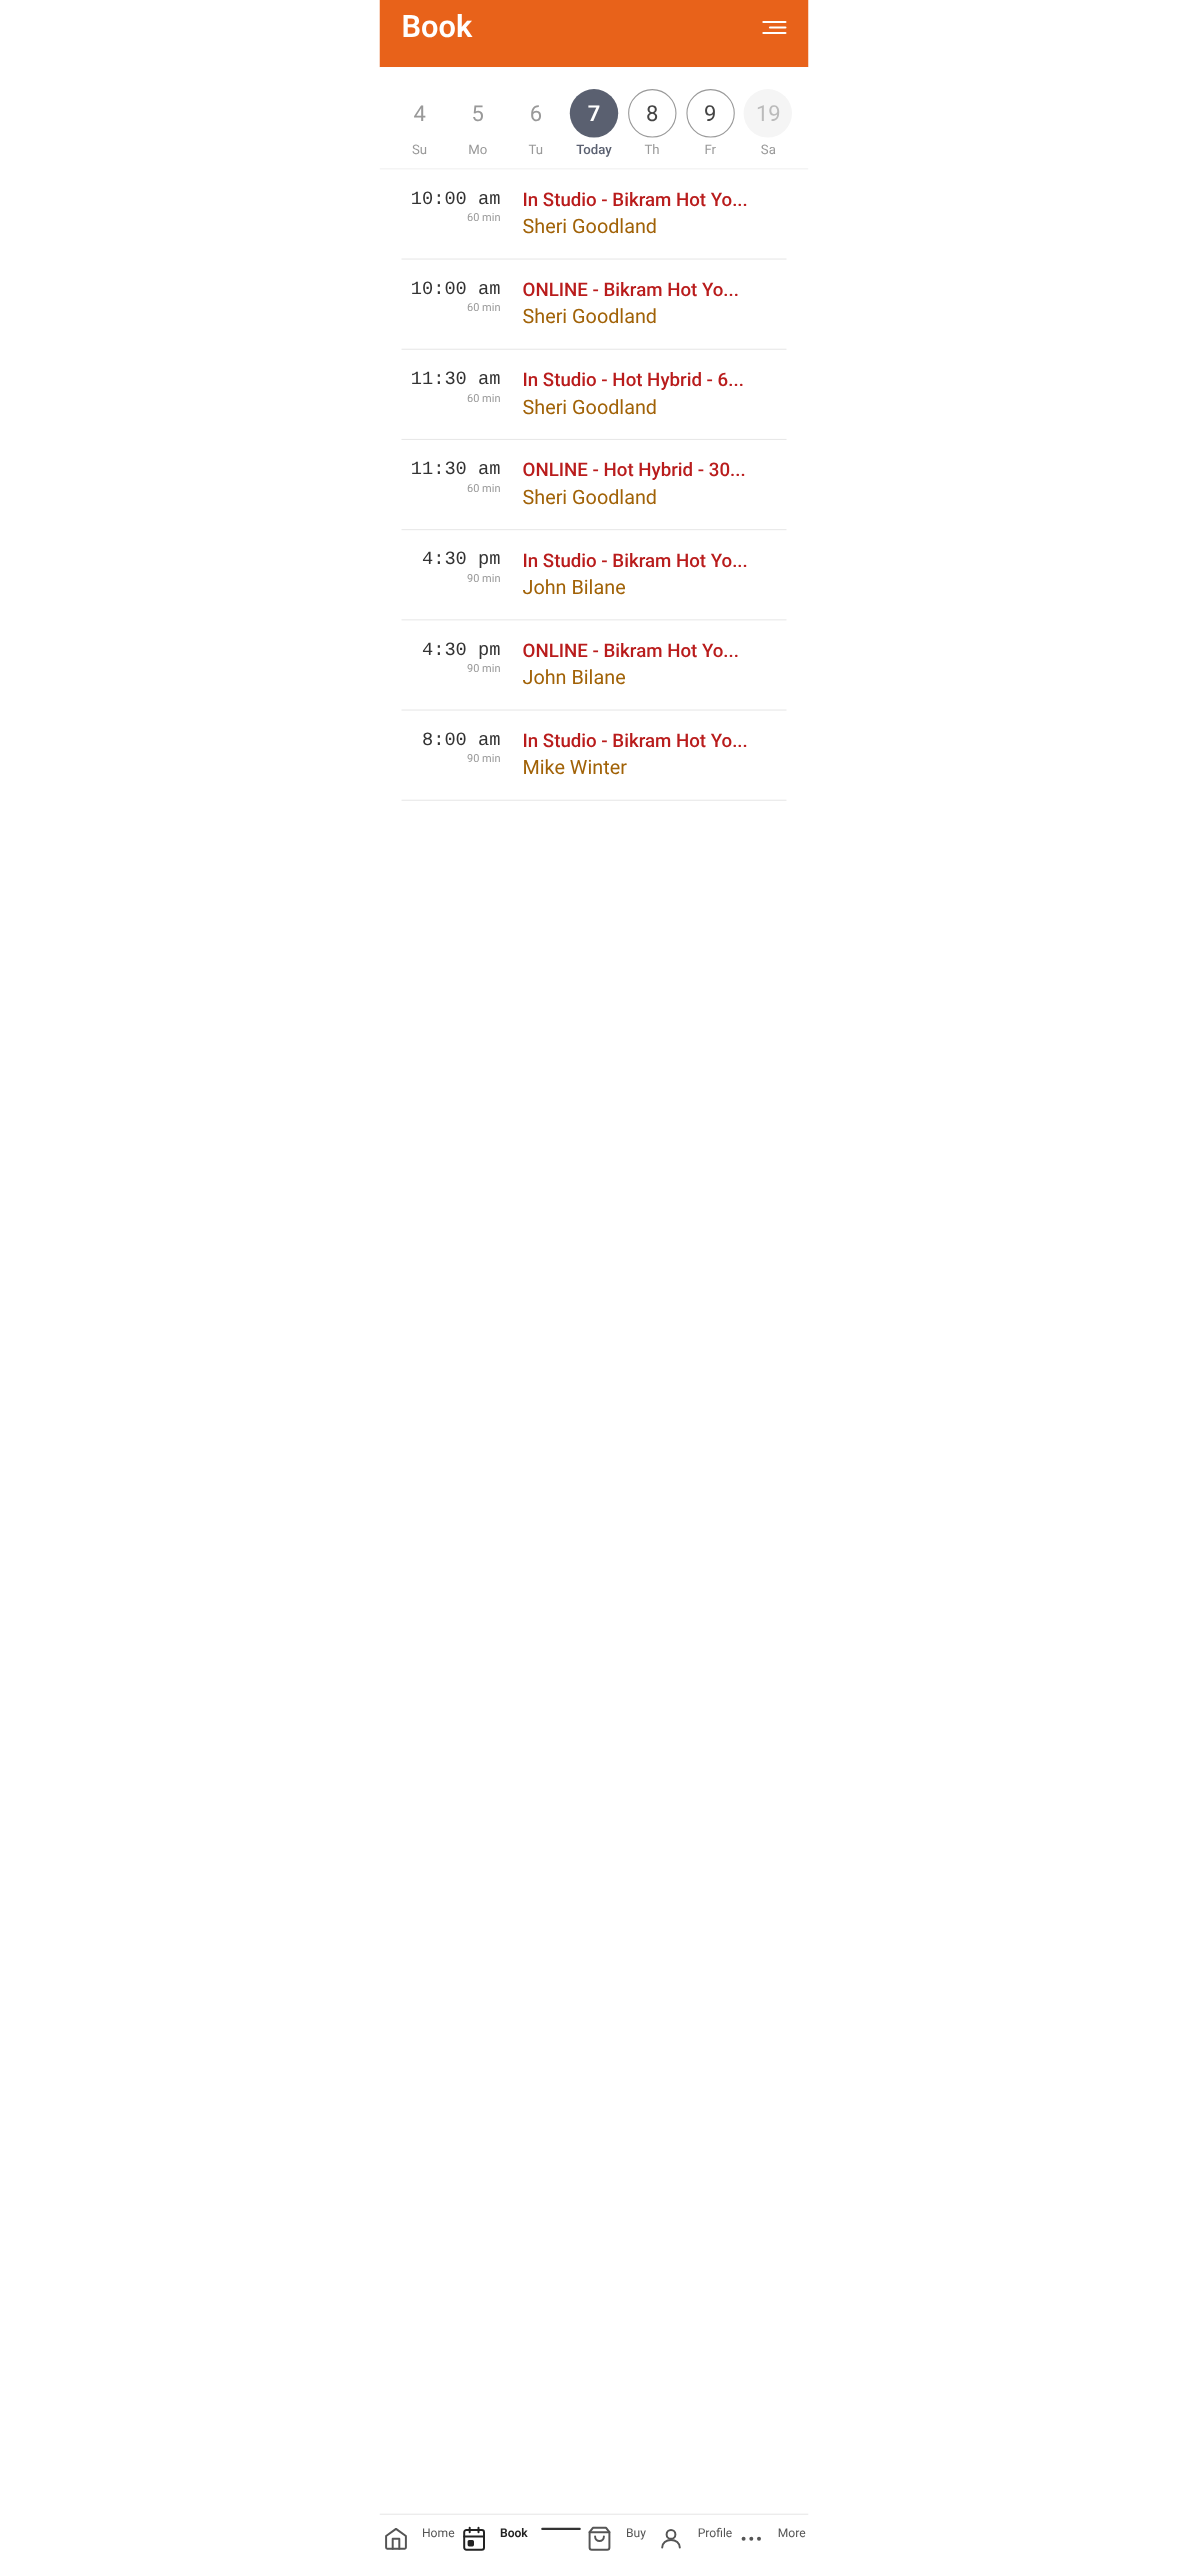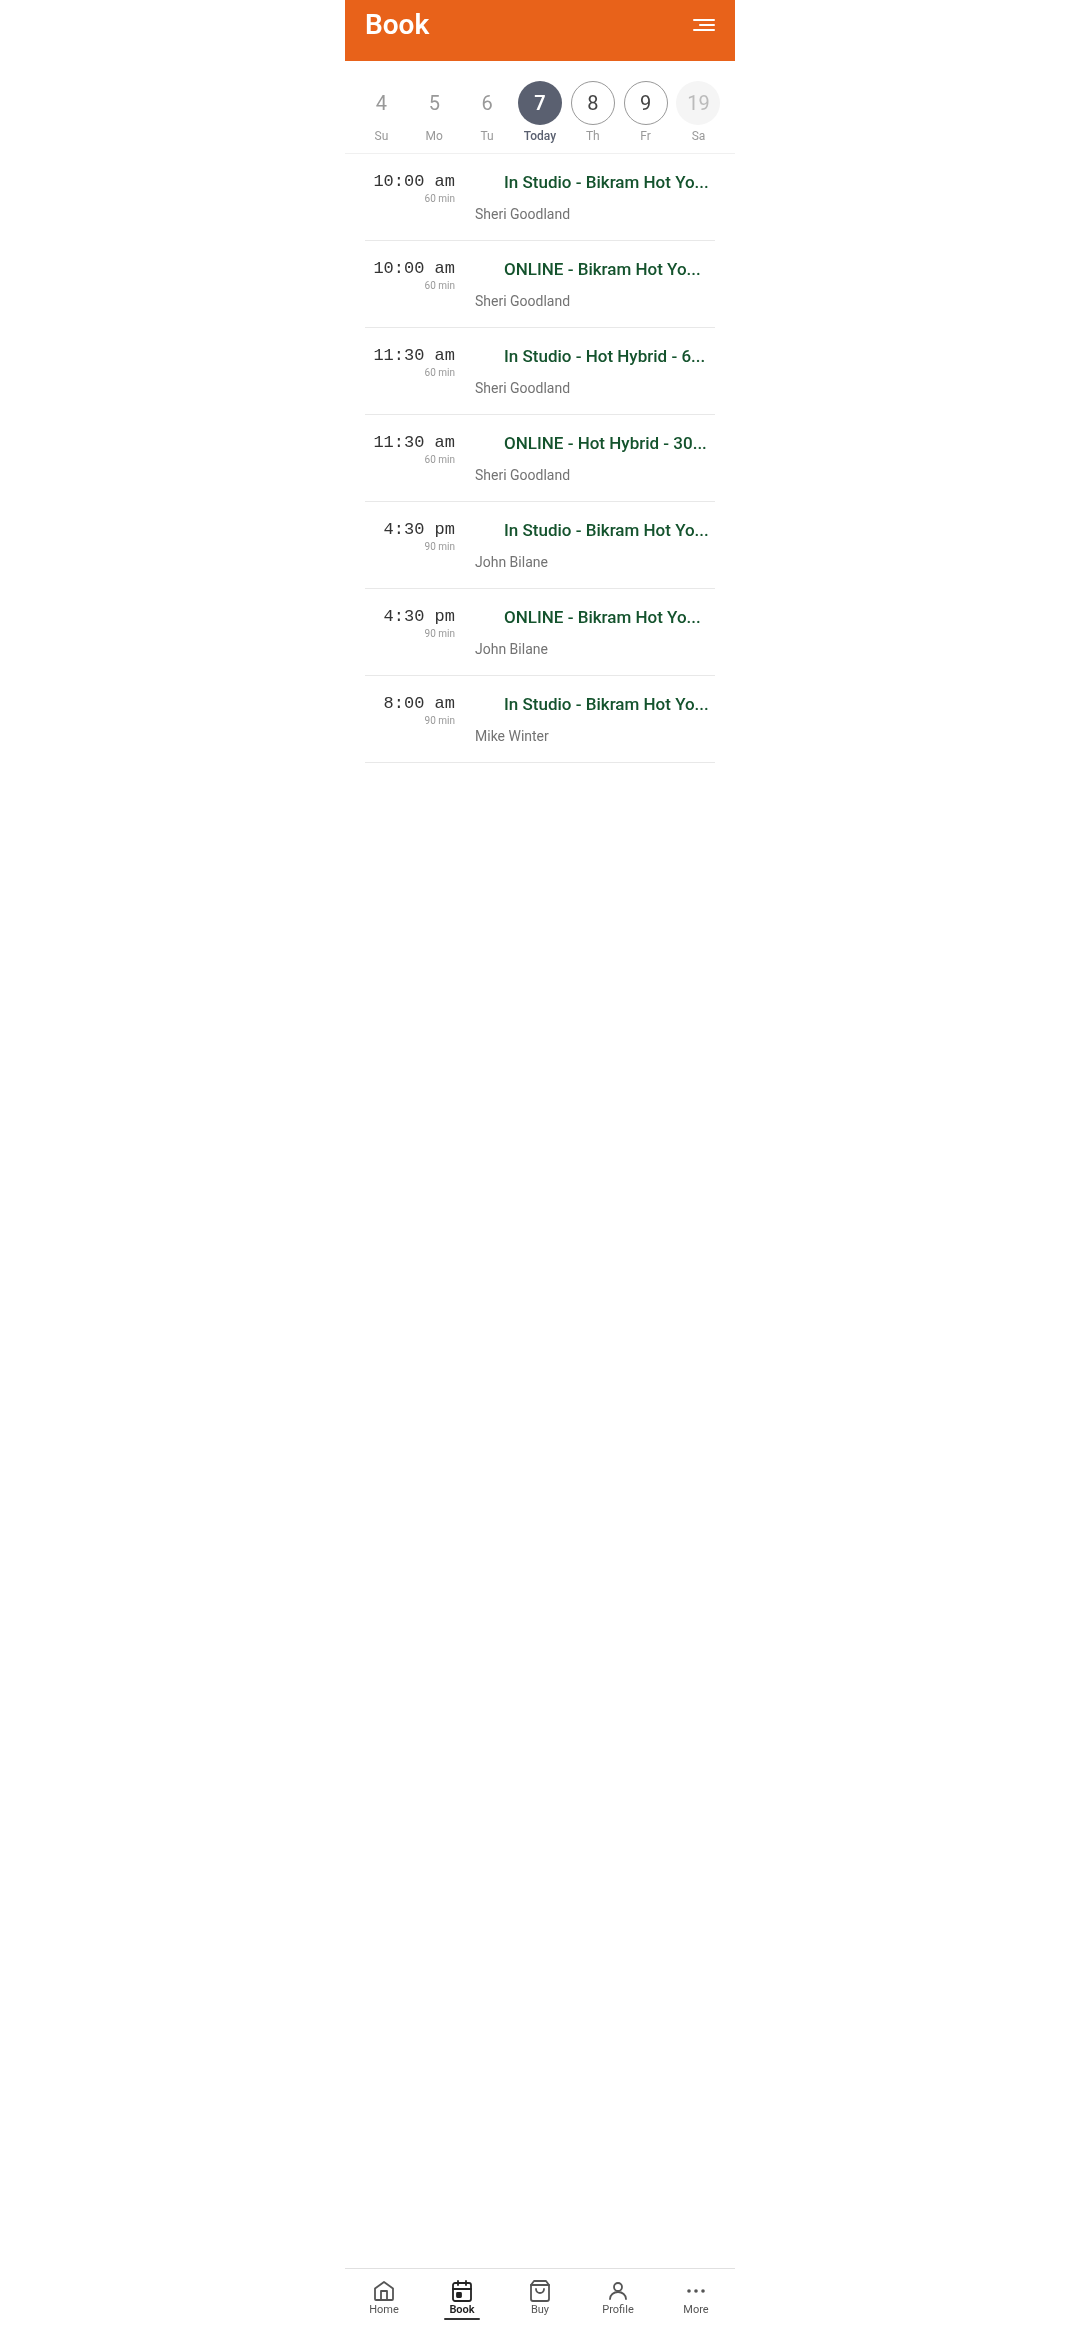--- a/index.html
+++ b/index.html
@@ -163,49 +163,48 @@
       margin-top: 2px;
     }
 
     .class-info {
       flex: 1;
     }
 
     .class-name {
       font-size: 17px;
       font-weight: 500;
-      color: #14532d;
-      margin-left: 29px;
+      color: #b91c1c;
     }
 
     .class-instructor {
-      font-size: 14px;
-      color: #737373;
-      margin-top: 14px;
+      font-size: 18px;
+      color: #a16207;
+      margin-top: 4px;
     }
 
     
     .bottom-nav {
       position: fixed;
       bottom: 0;
       left: 50%;
       transform: translateX(-50%);
       width: 390px;
       background: white;
       border-top: 1px solid #e0e0e0;
       display: flex;
       justify-content: space-around;
       padding: 10px 0 20px;
     }
 
     .nav-item {
       display: flex;
-      flex-direction: column;
-      align-items: center;
-      gap: 0;
+      flex-direction: row;
+      align-items: flex-start;
+      gap: 12px;
       cursor: pointer;
       min-width: 60px;
     }
 
     .nav-label {
       font-size: 11px;
       color: #555;
     }
 
     .nav-item.active .nav-label {

